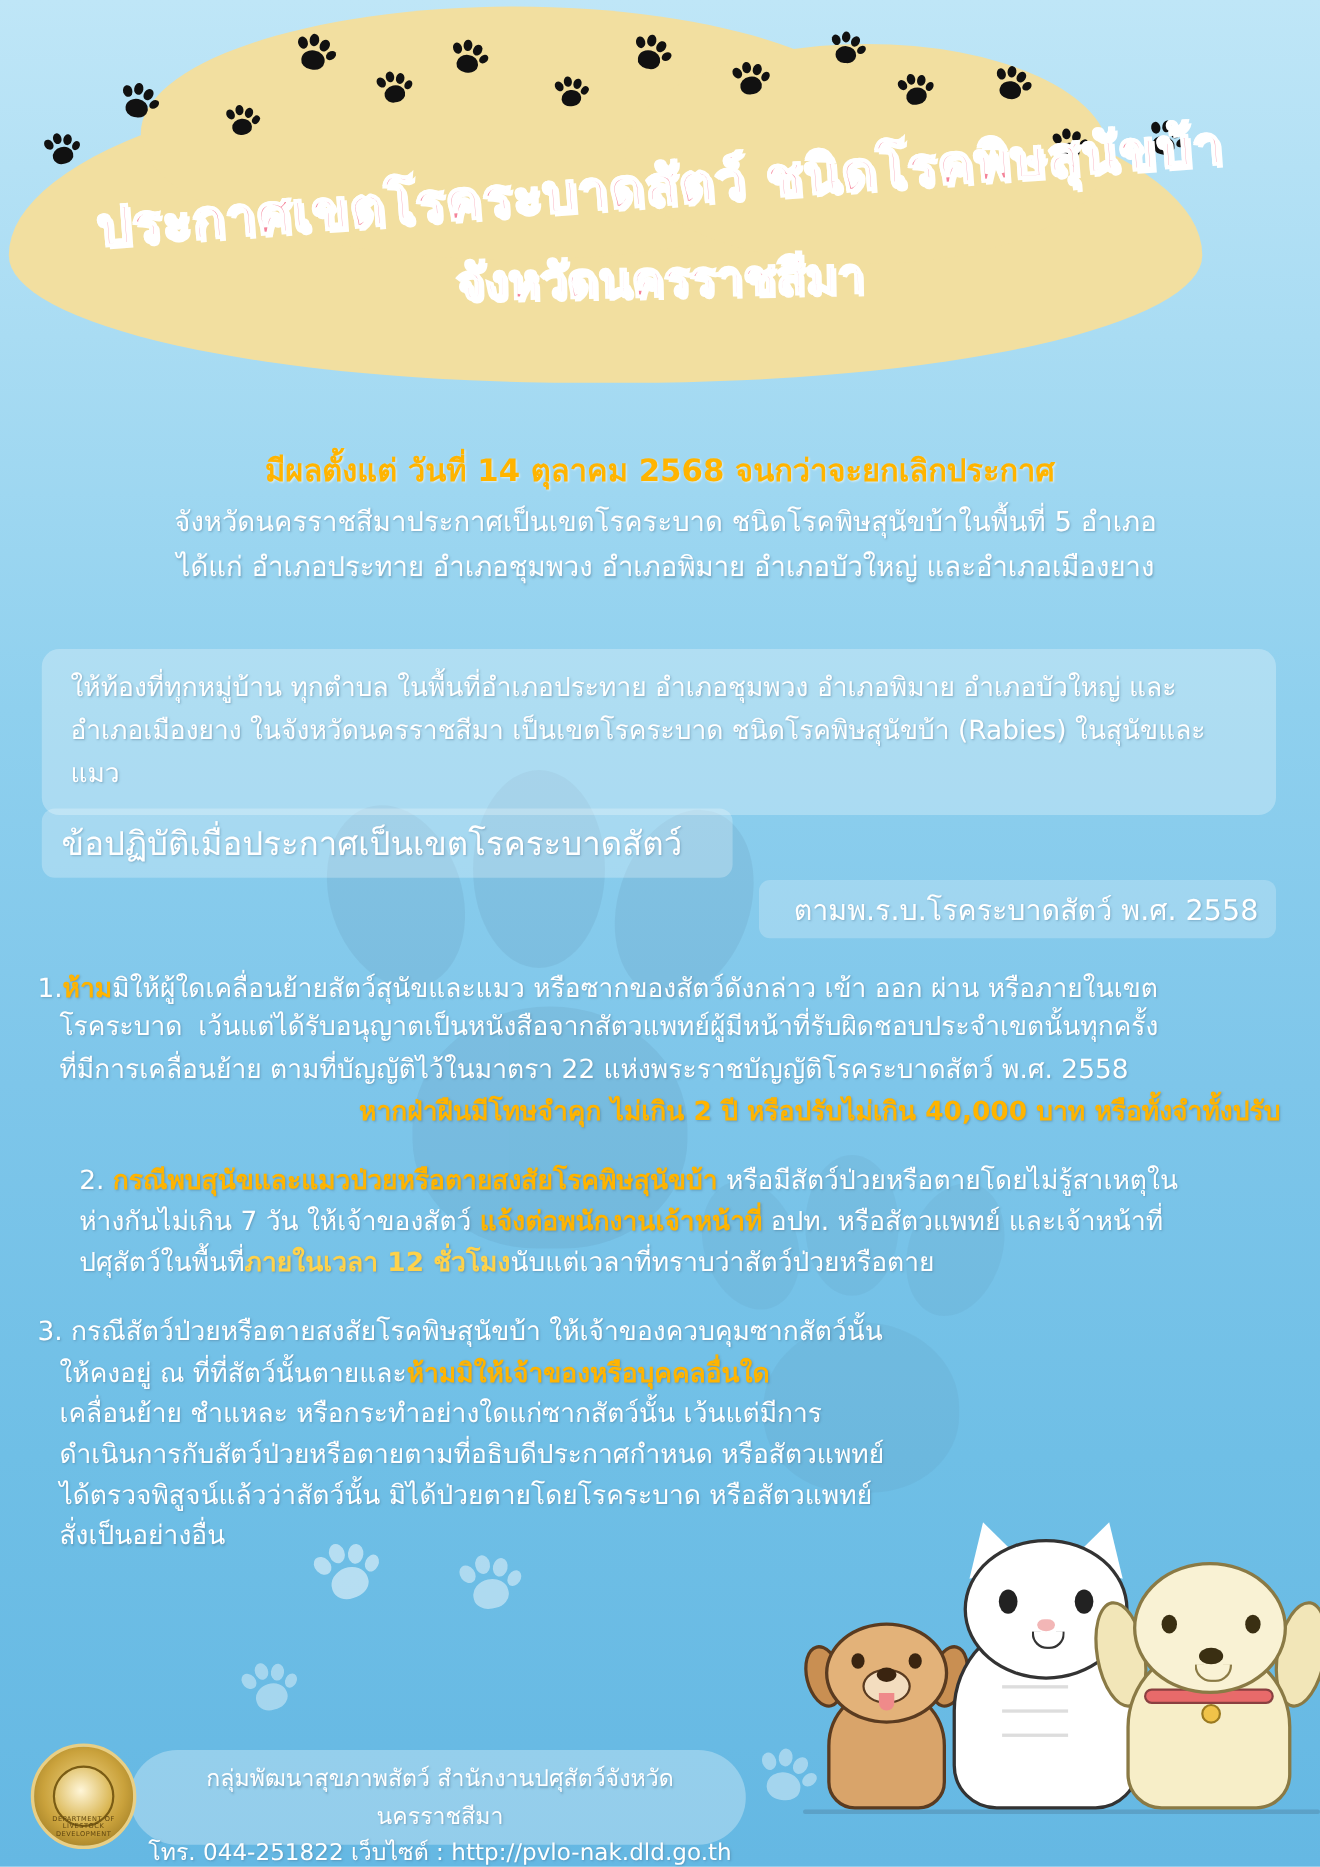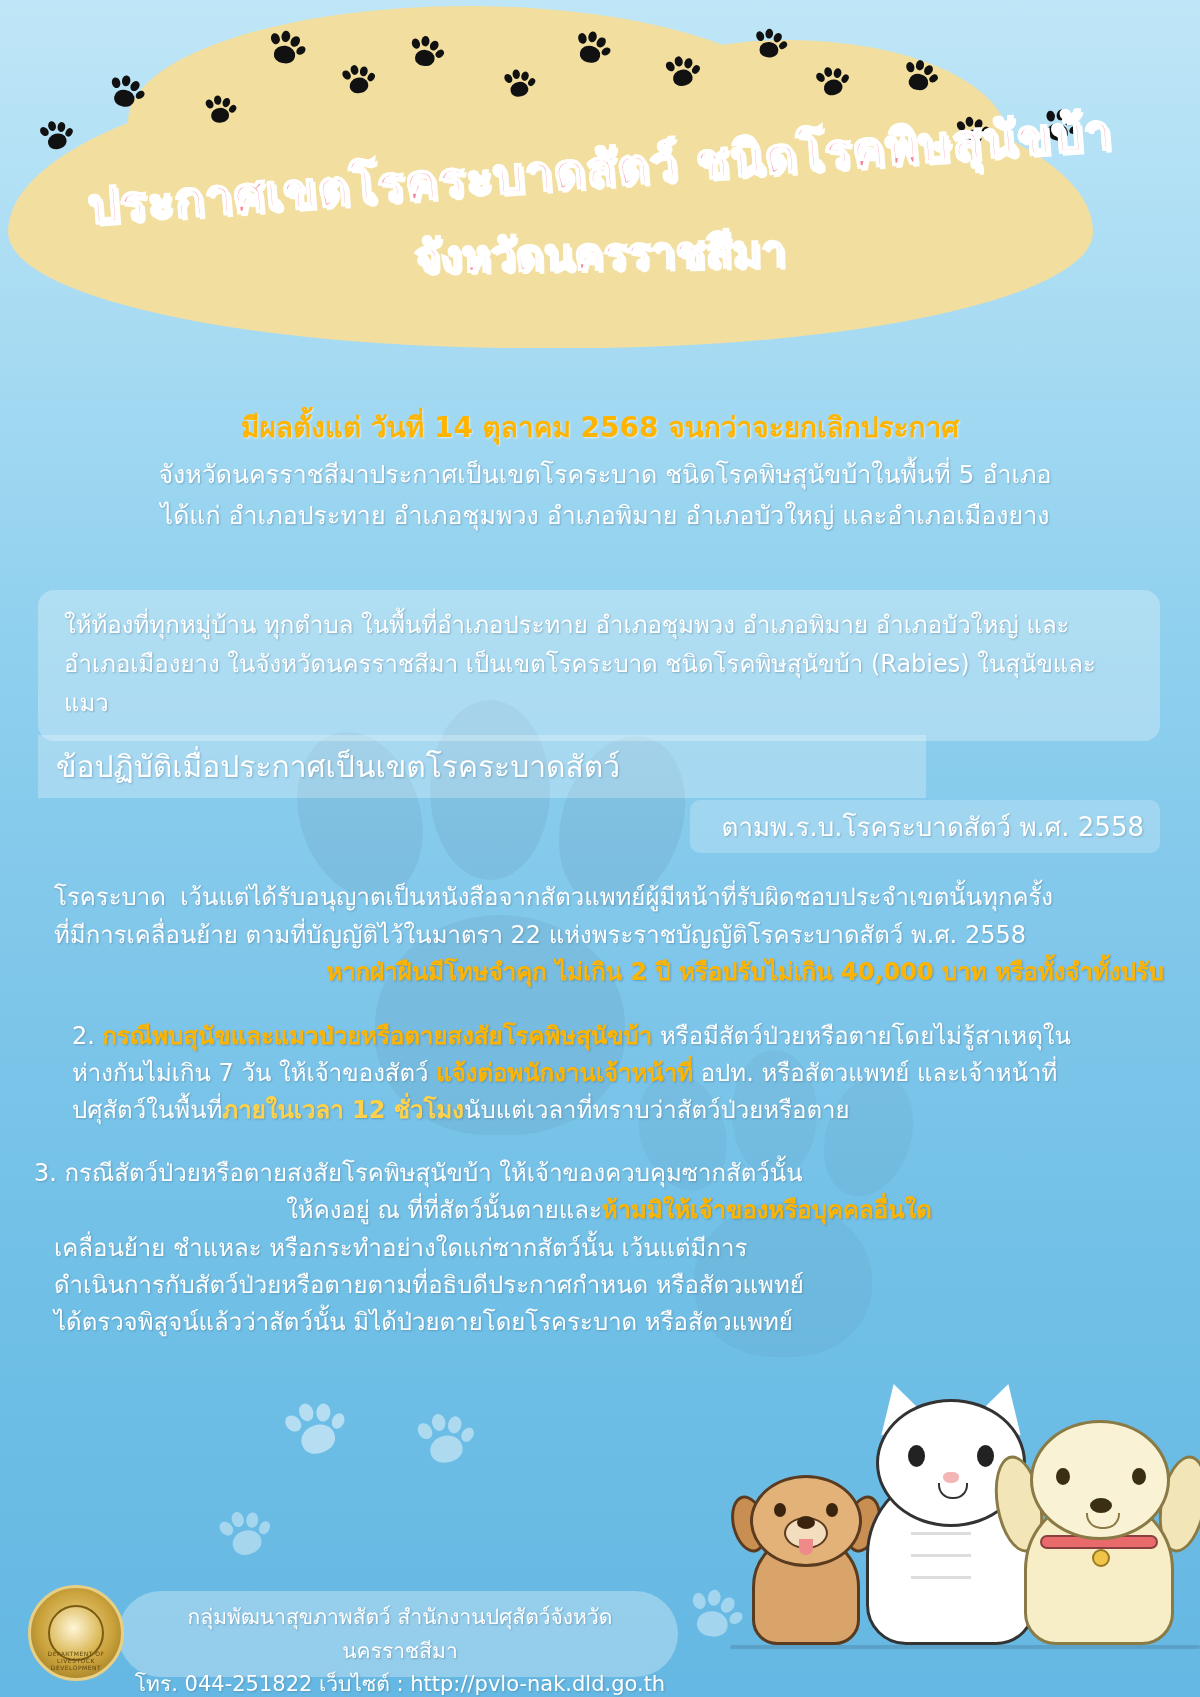--- a/index.html
+++ b/index.html
@@ -83,23 +83,23 @@
     box-sizing:border-box;
     z-index:5;
   }
   .panel p{
     margin:0;font-size:24px;color:#ffffff;line-height:1.62;
     text-shadow:1px 1px 2px rgba(70,110,140,.45);
   }
 
   
   .sec-head{
-    position:absolute;left:38px;top:735px;width:888px;
+    position:absolute;left:38px;top:735px;width:628px;
     background:rgba(255,255,255,.25);
-    border-radius:0;padding:8px 18px;box-sizing:border-box;
+    border-radius:12px;padding:8px 18px;box-sizing:border-box;
     font-size:30px;color:#ffffff;
     text-shadow:1px 1px 2px rgba(70,110,140,.4);
     z-index:5;
   }
   .sec-sub{
     position:absolute;right:40px;top:800px;width:470px;text-align:right;
     background:rgba(255,255,255,.22);
     border-radius:10px;padding:6px 16px;box-sizing:border-box;
     font-size:26px;color:#ffffff;
     text-shadow:1px 1px 2px rgba(70,110,140,.4);
@@ -355,20 +355,23 @@
   <p>ให้ท้องที่ทุกหมู่บ้าน ทุกตำบล ในพื้นที่อำเภอประทาย อำเภอชุมพวง อำเภอพิมาย อำเภอบัวใหญ่ และ</p>
   <p>อำเภอเมืองยาง ในจังหวัดนครราชสีมา เป็นเขตโรคระบาด ชนิดโรคพิษสุนัขบ้า (Rabies) ในสุนัขและแมว</p>
 </div>
 
 <div class="sec-head">ข้อปฏิบัติเมื่อประกาศเป็นเขตโรคระบาดสัตว์</div>
 <div class="sec-sub">ตามพ.ร.บ.โรคระบาดสัตว์ พ.ศ. 2558</div>
 
 <div class="items">
 
   <div class="item i1">
+    <div>
+      <span>1.</span><span class="hl-orange">ห้าม</span><span>มิให้ผู้ใดเคลื่อนย้ายสัตว์สุนัขและแมว หรือซากของสัตว์ดังกล่าว เข้า ออก  ผ่าน  หรือภายในเขต</span>
+    </div>
     <div style="padding-left:20px;font-family:Liberation Mono, monospace;">โรคระบาด   เว้นแต่ได้รับอนุญาตเป็นหนังสือจากสัตวแพทย์ผู้มีหน้าที่รับผิดชอบประจำเขตนั้นทุกครั้ง</div>
     <div style="padding-left:20px;">ที่มีการเคลื่อนย้าย ตามที่บัญญัติไว้ในมาตรา 22 แห่งพระราชบัญญัติโรคระบาดสัตว์ พ.ศ. 2558</div>
     <div style="padding-left:20px;text-align:right;" class="hl-orange">หากฝ่าฝืนมีโทษจำคุก  ไม่เกิน 2 ปี  หรือปรับไม่เกิน 40,000 บาท หรือทั้งจำทั้งปรับ</div>
   </div>
 
   <div class="item i2">
     <div>
       <span>2.</span>
       <span class="hl-orange">กรณีพบสุนัขและแมวป่วยหรือตายสงสัยโรคพิษสุนัขบ้า</span>
       <span>หรือมีสัตว์ป่วยหรือตายโดยไม่รู้สาเหตุใน</span>
@@ -379,26 +382,27 @@
     <div>
       <span>ปศุสัตว์ในพื้นที่</span><span class="hl-yellow">ภายในเวลา 12 ชั่วโมง</span><span>นับแต่เวลาที่ทราบว่าสัตว์ป่วยหรือตาย</span>
     </div>
   </div>
 
   <div class="item i3">
     <div>
       <span>3.</span>
       <span>กรณีสัตว์ป่วยหรือตายสงสัยโรคพิษสุนัขบ้า ให้เจ้าของควบคุมซากสัตว์นั้น</span>
     </div>
-    <div style="padding-left:20px;text-align:center;">
+    <div style="padding-left:20px;">
       <span>ให้คงอยู่ ณ  ที่ที่สัตว์นั้นตายและ</span><span class="hl-orange">ห้ามมิให้เจ้าของหรือบุคคลอื่นใด</span>
     </div>
     <div style="padding-left:20px;">เคลื่อนย้าย ชำแหละ หรือกระทำอย่างใดแก่ซากสัตว์นั้น เว้นแต่มีการ</div>
     <div style="padding-left:20px;">ดำเนินการกับสัตว์ป่วยหรือตายตามที่อธิบดีประกาศกำหนด หรือสัตวแพทย์</div>
     <div style="padding-left:20px;">ได้ตรวจพิสูจน์แล้วว่าสัตว์นั้น มิได้ป่วยตายโดยโรคระบาด หรือสัตวแพทย์</div>
+    <div style="padding-left:20px;">สั่งเป็นอย่างอื่น</div>
   </div>
 
 </div>
 
 <div class="ground"></div>
 <div class="animals">
 
   <div class="dog-small">
     <span class="ear l"></span>
       <span class="ear r"></span>

